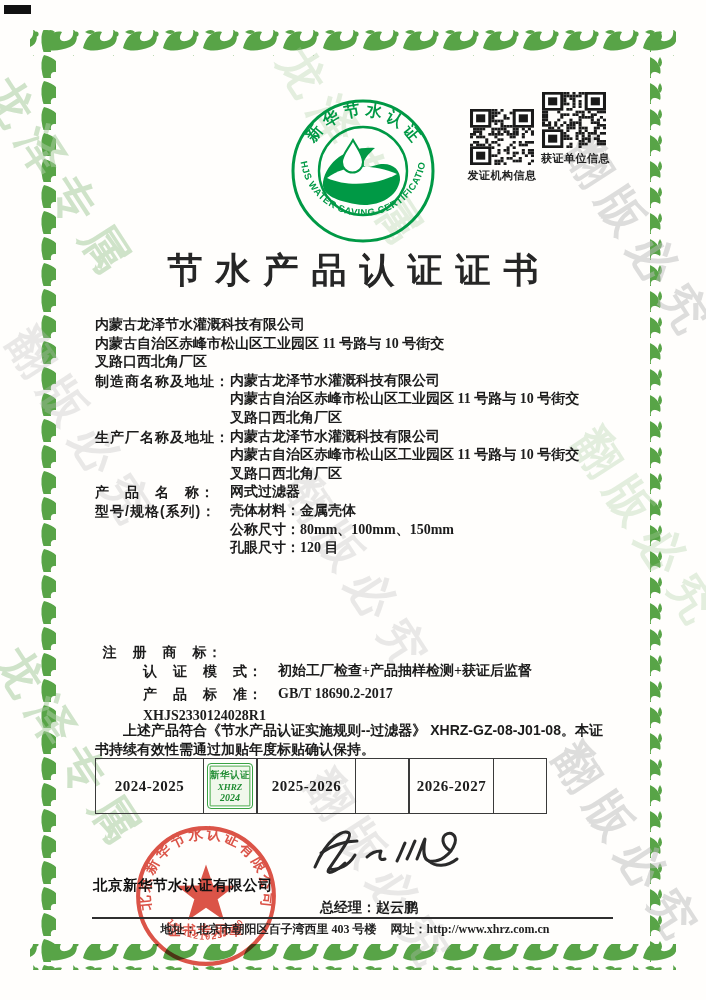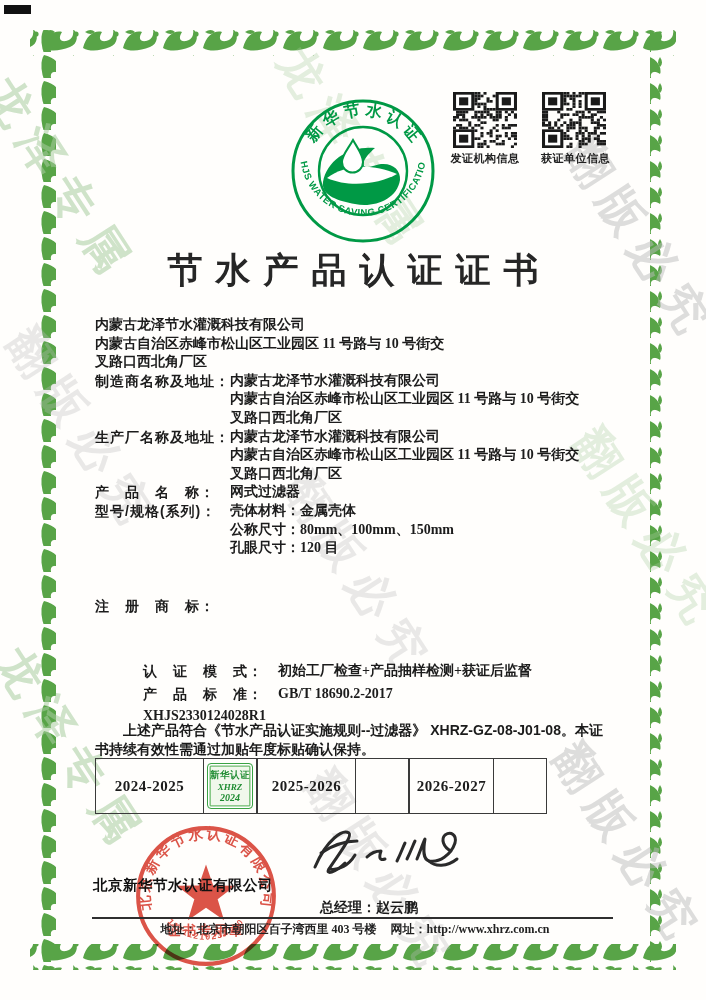--- a/index.html
+++ b/index.html
@@ -27,21 +27,21 @@
   .qr-label{margin-top:3px;font-size:11px;font-weight:700;letter-spacing:.5px;color:#222;}
   
   .title{position:absolute;left:0;top:247px;width:100%;text-align:center;margin:0;
          font-size:35px;font-weight:800;letter-spacing:13px;color:#262626;text-indent:13px;}
   
   .fields{position:absolute;left:95px;top:316px;width:522px;font-size:14px;line-height:18.6px;}
   .frow{display:flex;}
   .flabel{width:135px;flex-shrink:0;font-weight:700;letter-spacing:1px;
           font-family:"Liberation Sans","DejaVu Sans",sans-serif;}
   .fvalue{font-weight:700;font-family:"Liberation Serif","DejaVu Serif",serif;}
-  .trademark{position:absolute;left:95px;top:598px;width:522px;font-size:14px;}
+  .trademark{position:absolute;left:95px;top:644px;width:522px;font-size:14px;text-align:center;}
   .certrows{position:absolute;left:95px;top:660px;width:522px;font-size:14px;line-height:22.5px;margin-left:48px;}
   
   .statement{position:absolute;left:95px;top:721px;width:518px;margin:0;font-size:14px;
              line-height:19px;font-weight:700;text-indent:28px;color:#1b1b1b;}
   
   .yearboxes{position:absolute;left:95px;top:758px;display:flex;}
   .ybox{height:54px;border:1.5px solid #3a3a3a;display:flex;background:transparent;}
   .ybox.b1{width:160px;} .ybox.b2{width:150px;} .ybox.b3{width:136px;}
   .ycell{flex:1;display:flex;align-items:center;justify-content:center;
          font-family:"Liberation Serif","DejaVu Serif",serif;font-size:15px;font-weight:700;letter-spacing:.5px;}
@@ -119,21 +119,21 @@
       <text font-size="16" font-weight="700" fill="#009945" font-family="'Liberation Sans','DejaVu Sans',sans-serif">
         <textPath href="#logoTopArc" startOffset="50%" text-anchor="middle">新 华 节 水 认 证</textPath>
       </text>
       <path id="logoBotArc" d="M 13,68 A 63,63 0 0 0 137,68" fill="none"></path>
       <text font-size="9.5" font-weight="700" letter-spacing="0.6" fill="#009945" font-family="'Liberation Sans','DejaVu Sans',sans-serif">
         <textPath href="#logoBotArc" startOffset="50%" text-anchor="middle">XHJS WATER SAVING CERTIFICATION</textPath>
       </text>
     </g>
   </svg>
 
-  <figure class="qr-fig qr1" style="margin:0;">
+  <figure class="qr-fig qr1" style="margin:17px;">
     <svg class="qr-svg" viewBox="0 0 100 100" preserveAspectRatio="none" fill="#1a1a1a">
         <rect x="33.333333333333336" y="0" width="4.761904761904762" height="4.761904761904762"></rect>
         <rect x="38.095238095238095" y="0" width="4.761904761904762" height="4.761904761904762"></rect>
         <rect x="47.61904761904762" y="0" width="4.761904761904762" height="4.761904761904762"></rect>
         <rect x="33.333333333333336" y="4.761904761904762" width="4.761904761904762" height="4.761904761904762"></rect>
         <rect x="38.095238095238095" y="4.761904761904762" width="4.761904761904762" height="4.761904761904762"></rect>
         <rect x="42.857142857142854" y="4.761904761904762" width="4.761904761904762" height="4.761904761904762"></rect>
         <rect x="61.904761904761905" y="4.761904761904762" width="4.761904761904762" height="4.761904761904762"></rect>
         <rect x="33.333333333333336" y="9.523809523809524" width="4.761904761904762" height="4.761904761904762"></rect>
         <rect x="38.095238095238095" y="9.523809523809524" width="4.761904761904762" height="4.761904761904762"></rect>

